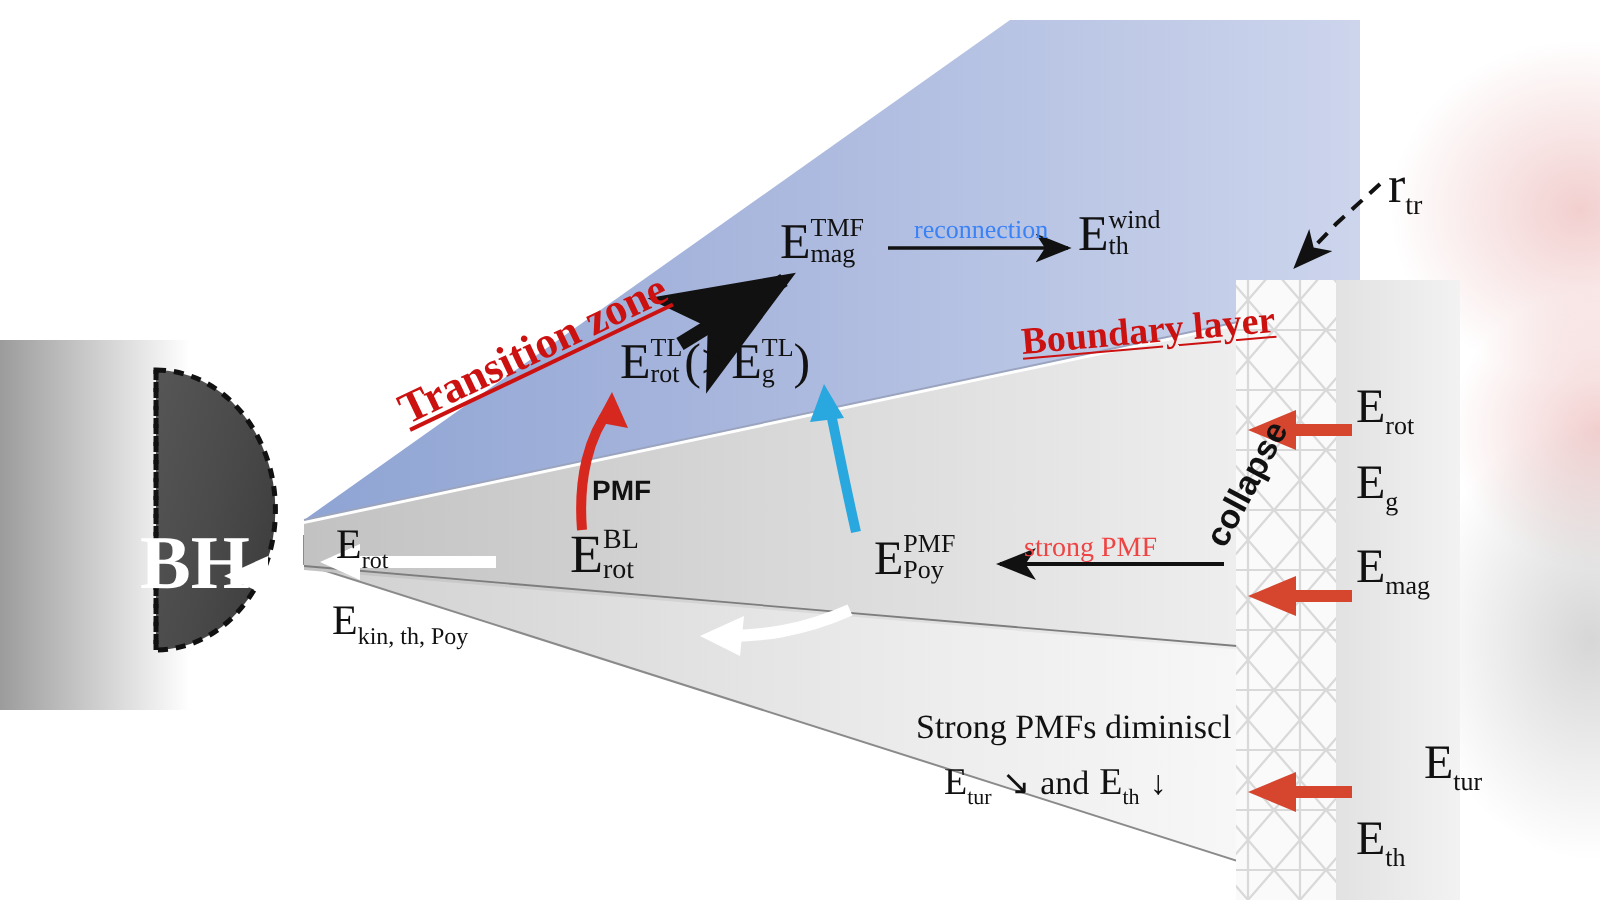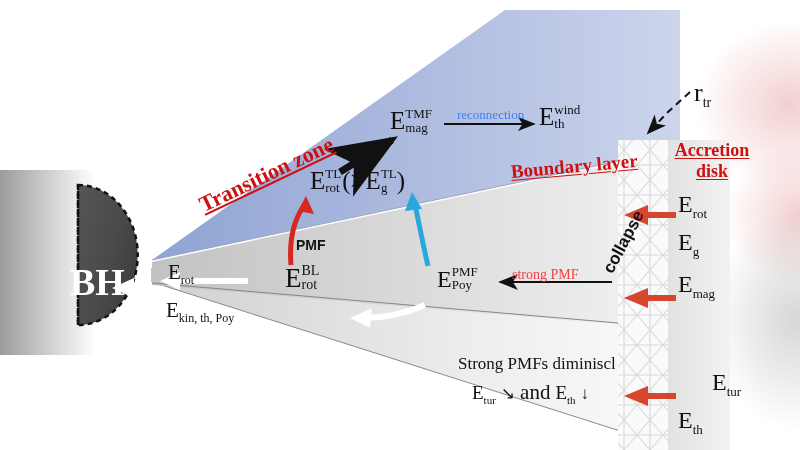--- a/index.html
+++ b/index.html
@@ -131,22 +131,20 @@
   <div class="lbl bhtext" style="left:70px;top:268px;transform:translateY(-50%);margin-top:14px;">BH</div>
 
   <div class="lbl redlabel" style="left:196px;top:196px;font-size:22px;
        transform:rotate(-25.5deg);transform-origin:left top;">Transition zone</div>
 
   <div class="lbl redlabel" style="left:510px;top:162px;font-size:19px;text-align:center;
        transform:rotate(-5deg);transform-origin:left top;">
     <span>Boundary layer</span>
   </div>
 
-  <div class="lbl redlabel" style="left:666px;top:140px;font-size:18px;width:92px;
-       text-align:center;white-space:normal;line-height:1.15;">Accretion disk</div>
 
   <div class="lbl sans" style="left:600px;top:268px;font-size:17px;font-weight:bold;color:#111;
        transform:rotate(-62deg);transform-origin:left top;">collapse</div>
 
   <div class="lbl E" style="left:694px;top:80px;font-size:26px;">
     <span>r</span><span class="sub">tr</span>
   </div>
 
   <div class="lbl E" style="left:390px;top:108px;">
     <span>E</span><span style="display:inline-block;vertical-align:-0.1em;">
@@ -196,21 +194,21 @@
       <span style="display:block;font-size:13px;line-height:0.95;margin-bottom:1px;">PMF</span>
       <span style="display:block;font-size:13px;line-height:0.95;">Poy</span>
     </span>
   </div>
 
   <div class="lbl serif" style="left:512px;top:268px;font-size:14px;color:#ef4444;">strong PMF</div>
 
   <div class="lbl serif" style="left:458px;top:355px;font-size:17px;color:#111;">Strong PMFs diminiscl</div>
 
   <div class="lbl E" style="left:472px;top:382px;font-size:19px;">
-    <span>E</span><span class="sub" style="font-size:11px;">tur</span><span style="margin:0 5px;font-size:17px;">↘</span><span style="font-size:21px;">and</span><span style="margin-left:5px;">E</span><span class="sub" style="font-size:11px;">th</span><span style="margin-left:5px;font-size:17px;">↓</span>
+    <span>E</span><span class="sub" style="font-size:11px;">tur</span><span style="margin:0 5px;font-size:17px;">↘</span><span style="font-size:17px;">and</span><span style="margin-left:5px;">E</span><span class="sub" style="font-size:11px;">th</span><span style="margin-left:5px;font-size:17px;">↓</span>
   </div>
 
   <div class="lbl E" style="left:678px;top:192px;font-size:24px;">
     <span>E</span><span class="sub" style="font-size:13px;">rot</span>
   </div>
 
   <div class="lbl E" style="left:678px;top:230px;font-size:24px;">
     <span>E</span><span class="sub" style="font-size:13px;">g</span>
   </div>
 

